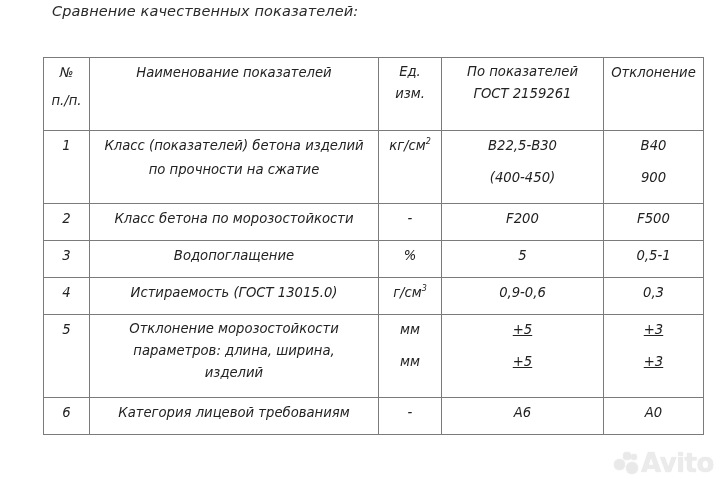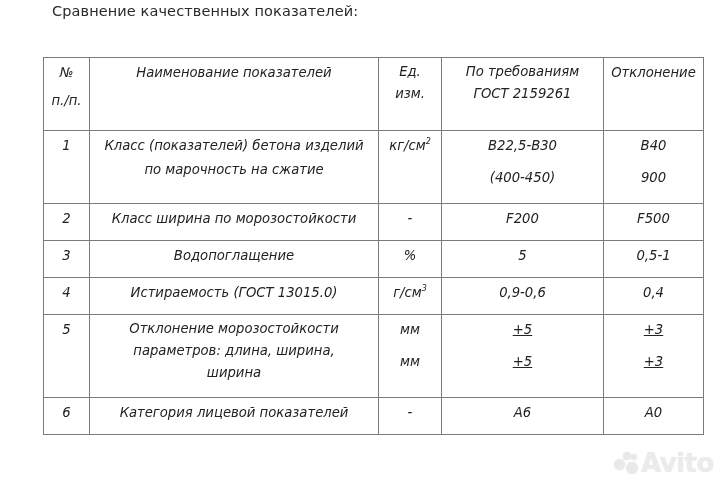--- a/index.html
+++ b/index.html
@@ -1,21 +1,21 @@
 <!DOCTYPE html>
 <html><head>
 <meta charset="utf-8">
 <style>
   html, body { margin: 0; padding: 0; }
   body {
     width: 720px; height: 488px; background: #ffffff; position: relative; overflow: hidden;
     font-family: "DejaVu Sans", "Liberation Sans", sans-serif; color: #1e1e1e;
   }
   .title {
-    position: absolute; left: 52px; top: 3px; font-size: 14.5px; 
+    position: absolute; left: 52px; top: 3px; font-size: 14.5px; font-style: italic;
     color: #2a2a2a; letter-spacing: 0.1px;
   }
   table.cmp {
     position: absolute; left: 43px; top: 57px; border-collapse: collapse;
     table-layout: fixed; width: 660px; font-style: italic; font-size: 13.2px;
   }
   table.cmp td {
     border: 1.5px solid #7b7b7b; vertical-align: top; text-align: center;
     padding: 3px 4px 0 4px; line-height: 24px; color: #222;
   }
@@ -52,97 +52,97 @@
       <span>п./п.</span>
     </td>
     <td>
       <span>Наименование показателей</span>
     </td>
     <td style="line-height:22px">
       <span>Ед.</span><br>
       <span>изм.</span>
     </td>
     <td class="left" style="line-height:22px">
-      <span>По требованиям</span><br>
+      <span>По показателей</span><br>
       <span>ГОСТ 2159261</span>
     </td>
     <td class="left">
       <span>Отклонение</span>
     </td>
   </tr>
 
   <tr style="height:73px">
     <td>1</td>
     <td>
       <span>Класс (показателей) бетона изделий</span><br>
-      <span>по марочность на сжатие</span>
+      <span>по прочности на сжатие</span>
     </td>
     <td>
       <span>кг/см</span><sup>2</sup>
     </td>
     <td>
       <span>В22,5-В30</span><br><span class="gap"></span>
       <span>(400-450)</span>
     </td>
     <td>
       <span>В40</span><br><span class="gap"></span>
       <span>900</span>
     </td>
   </tr>
 
   <tr style="height:37px">
     <td>2</td>
-    <td>Класс ширина по морозостойкости</td>
+    <td>Класс бетона по морозостойкости</td>
     <td>-</td>
     <td>F200</td>
     <td>F500</td>
   </tr>
 
   <tr style="height:37px">
     <td>3</td>
     <td>Водопоглащение</td>
     <td>%</td>
     <td>5</td>
     <td>0,5-1</td>
   </tr>
 
   <tr style="height:37px">
     <td>4</td>
     <td>Истираемость (ГОСТ 13015.0)</td>
     <td>
       <span>г/см</span><sup>3</sup>
     </td>
     <td>0,9-0,6</td>
-    <td>0,4</td>
+    <td>0,3</td>
   </tr>
 
   <tr style="height:83px">
     <td>5</td>
     <td style="line-height:22px">
       <span>Отклонение морозостойкости</span><br>
       <span>параметров: длина, ширина,</span><br>
-      <span>ширина</span>
+      <span>изделий</span>
     </td>
     <td>
       <span>мм</span><br><span class="gap"></span>
       <span>мм</span>
     </td>
     <td>
       <span class="pm">+5</span><br><span class="gap"></span>
       <span class="pm">+5</span>
     </td>
     <td>
       <span class="pm">+3</span><br><span class="gap"></span>
       <span class="pm">+3</span>
     </td>
   </tr>
 
   <tr style="height:37px">
     <td>6</td>
-    <td>Категория лицевой показателей</td>
+    <td>Категория лицевой требованиям</td>
     <td>-</td>
     <td>А6</td>
     <td>А0</td>
   </tr>
 </tbody>
   </table>
 
 <div class="watermark">
   <span class="wm-dots">
     <span style="left:0;top:9px;width:11px;height:11px"></span>

